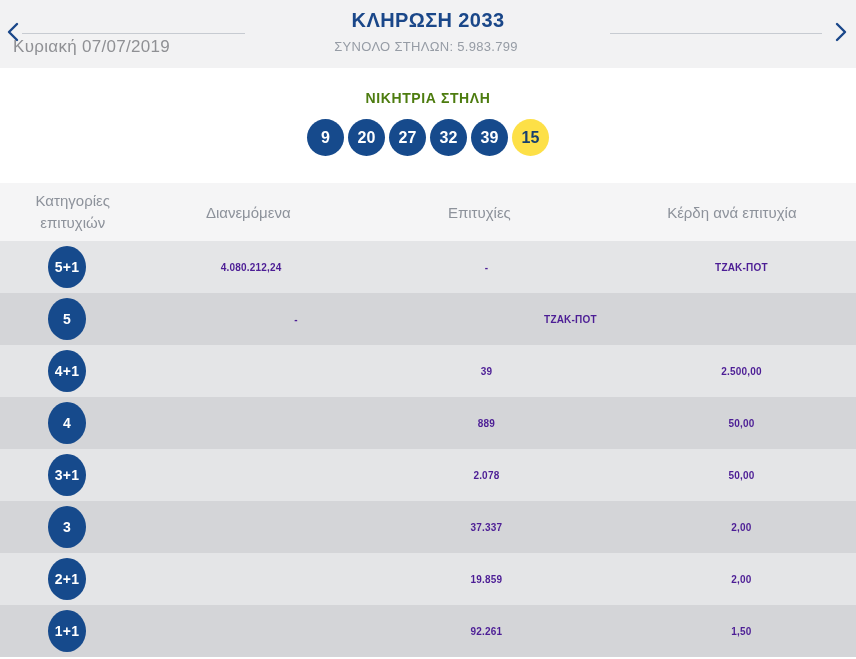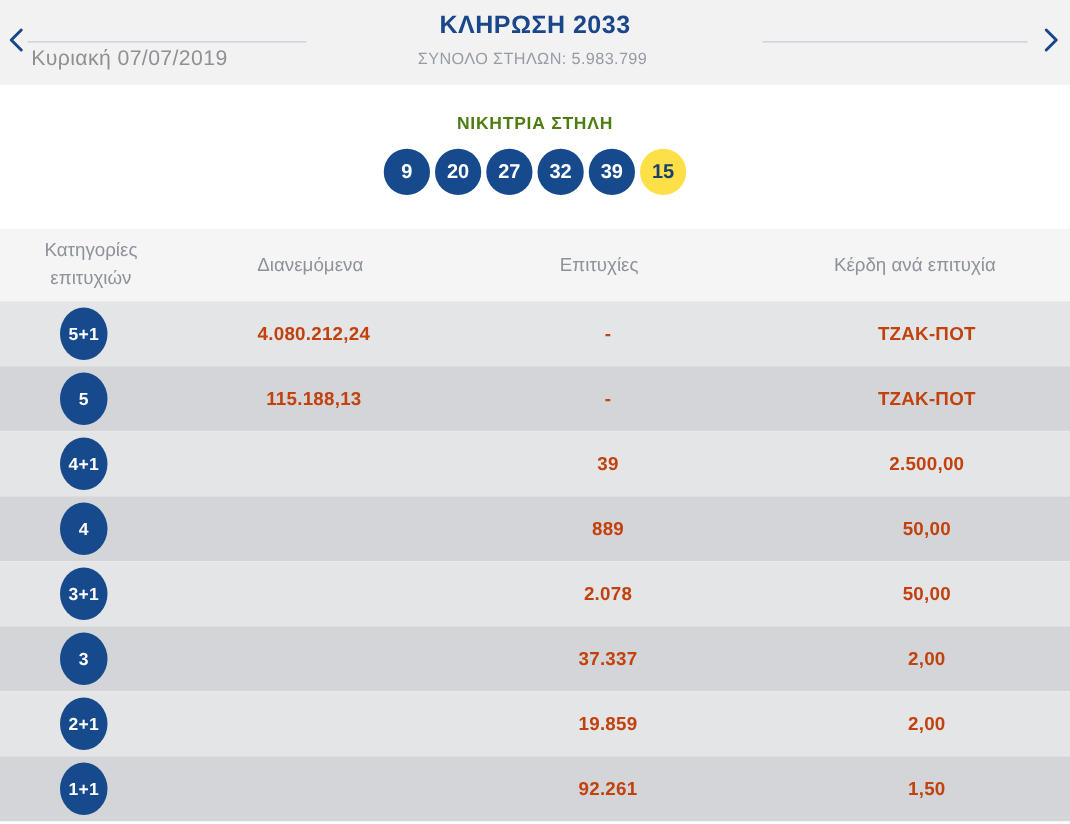--- a/index.html
+++ b/index.html
@@ -31,21 +31,21 @@
   .nav-next { right: 7px; }
   .rule {
     position: absolute;
     top: 33px; height: 1px;
     background: #c7cbd1;
   }
   .rule-left  { left: 22px;  width: 223px; }
   .rule-right { right: 34px; width: 212px; }
   .draw-date {
     position: absolute;
-    left: 25px; top: 37px;
+    left: 13px; top: 37px;
     font-size: 17px;
     color: #8f9094;
     letter-spacing: 0.3px;
   }
   .draw-title {
     position: absolute;
     left: 0; right: 0; top: 9px;
     text-align: center;
     font-size: 20px;
     font-weight: 700;
@@ -110,23 +110,23 @@
   .col-1 { width: 17%; }
   .col-2 { width: 24%; }
   .col-3 { width: 30%; }
   .col-4 { width: 29%; }
   .t-head .col-1 span {
     display: inline-block;
     max-width: 95px;
     line-height: 1.5;
   }
   .cell-value {
-    font-size: 15px;
-    font-weight: 700;
-    color: #c2410c;
+    font-size: 10px;
+    font-weight: 700;
+    color: #4c1d95;
     letter-spacing: 0.2px;
   }
   .cat-badge {
     width: 38px; height: 42px;
     margin: 0 auto;
     margin-left: 48px;
     border-radius: 50%;
     background: #164a8c;
     color: #ffffff;
     font-size: 14px;
@@ -193,21 +193,20 @@
       </div>
       <div class="col col-2 cell-value">4.080.212,24</div>
       <div class="col col-3 cell-value">-</div>
       <div class="col col-4 cell-value">ΤΖΑΚ-ΠΟΤ</div>
     </div>
 
     <div class="t-row t-body-row dark">
       <div class="col col-1">
         <div class="cat-badge">5</div>
       </div>
-      <div class="col col-2 cell-value">115.188,13</div>
       <div class="col col-3 cell-value">-</div>
       <div class="col col-4 cell-value">ΤΖΑΚ-ΠΟΤ</div>
     </div>
 
     <div class="t-row t-body-row light">
       <div class="col col-1">
         <div class="cat-badge">4+1</div>
       </div>
       <div class="col col-2 cell-value"></div>
       <div class="col col-3 cell-value">39</div>

